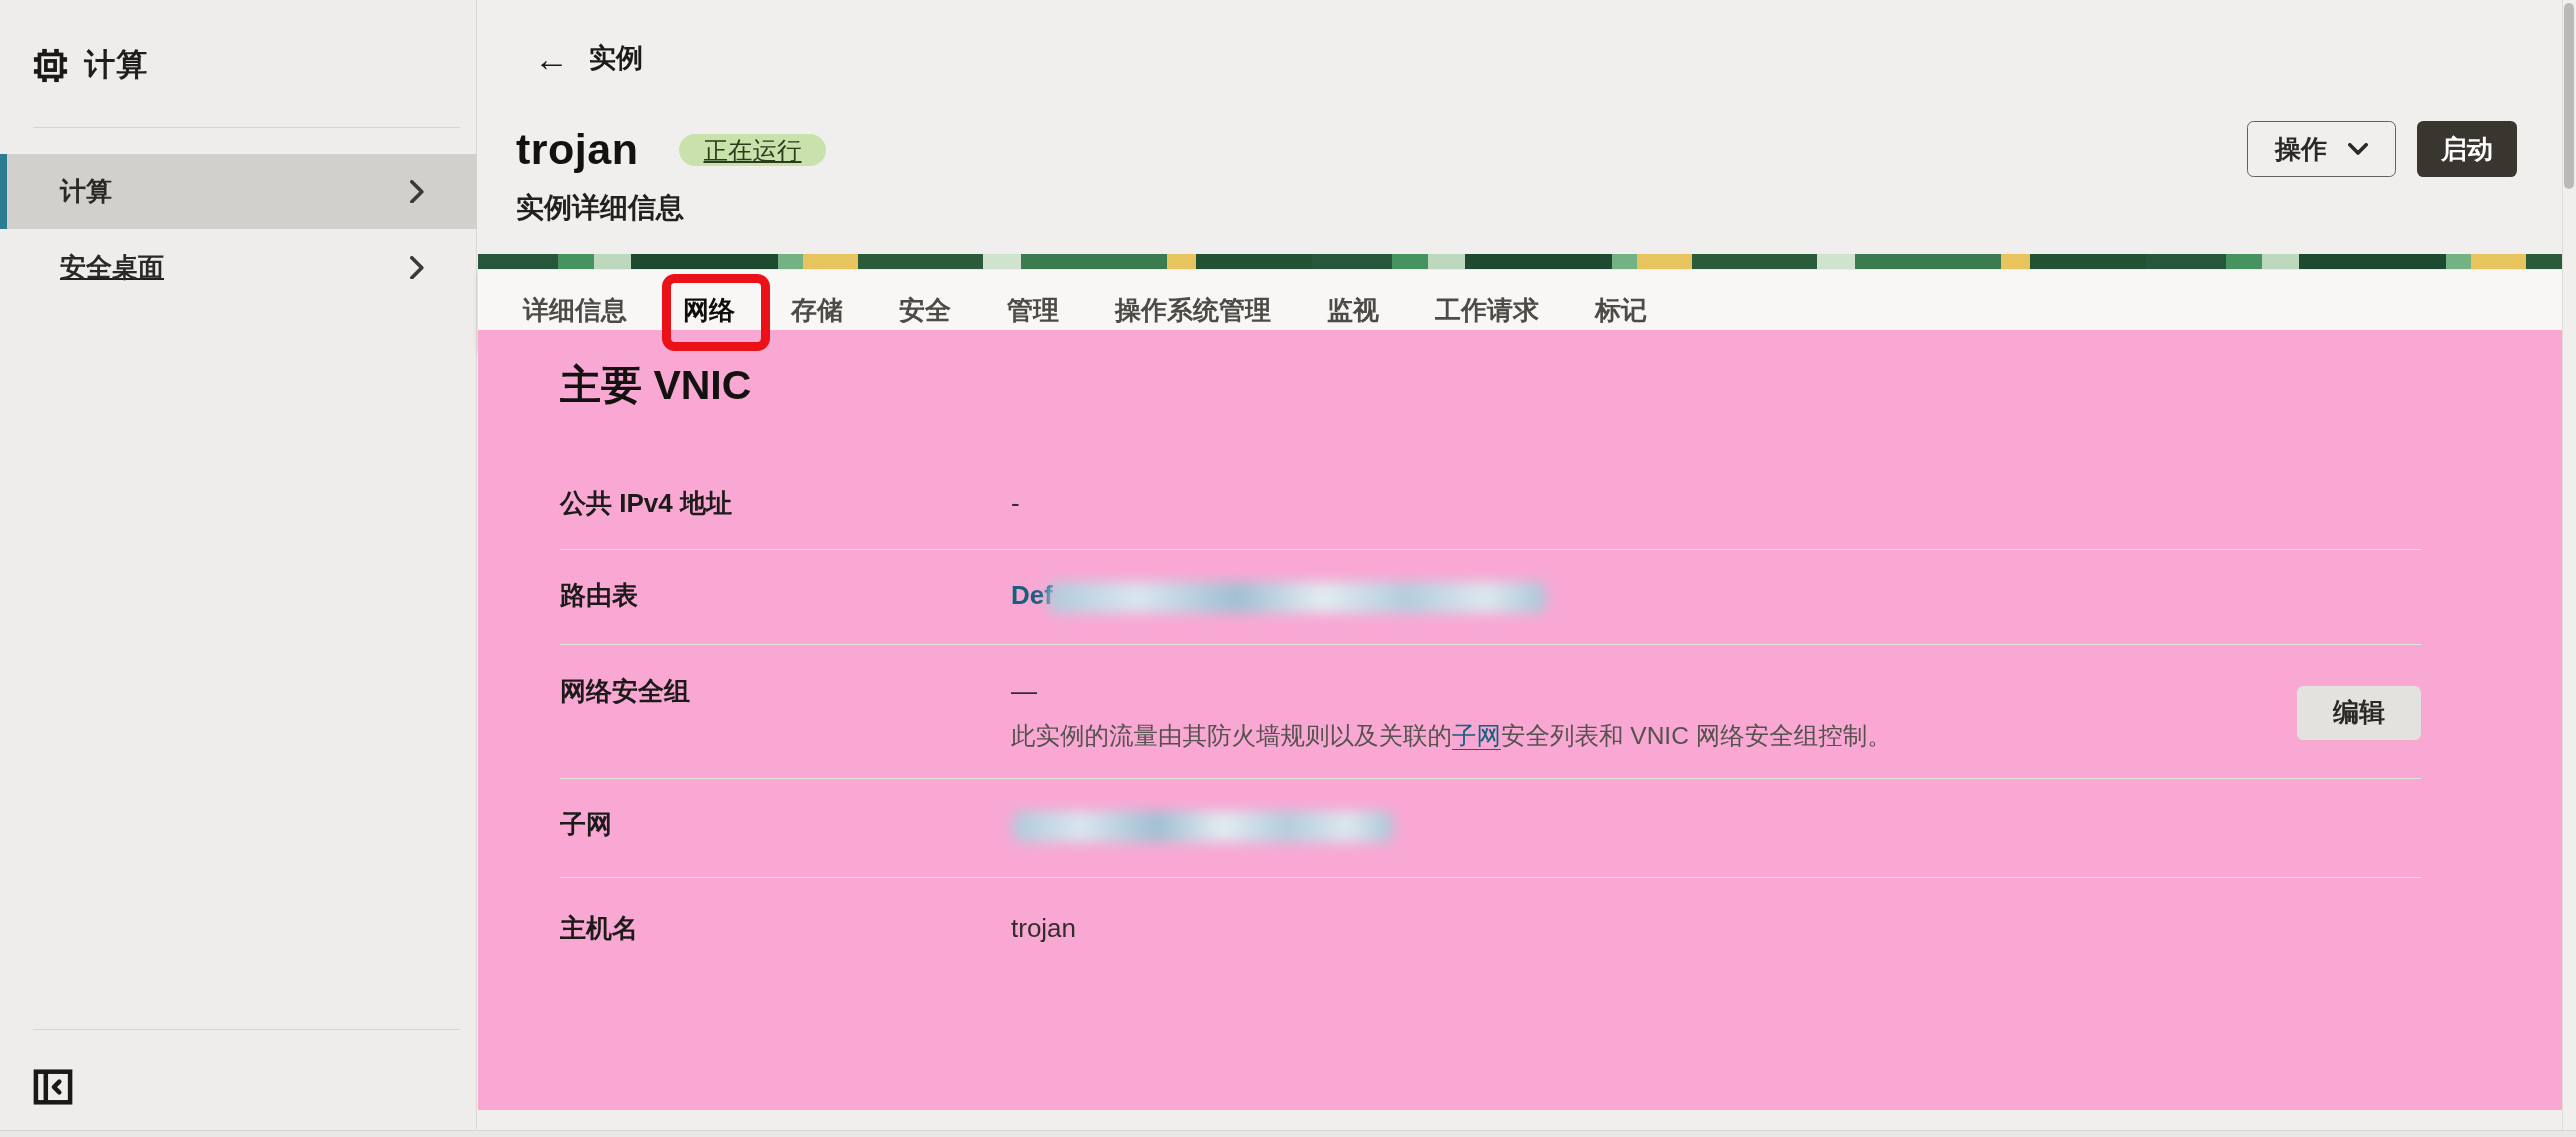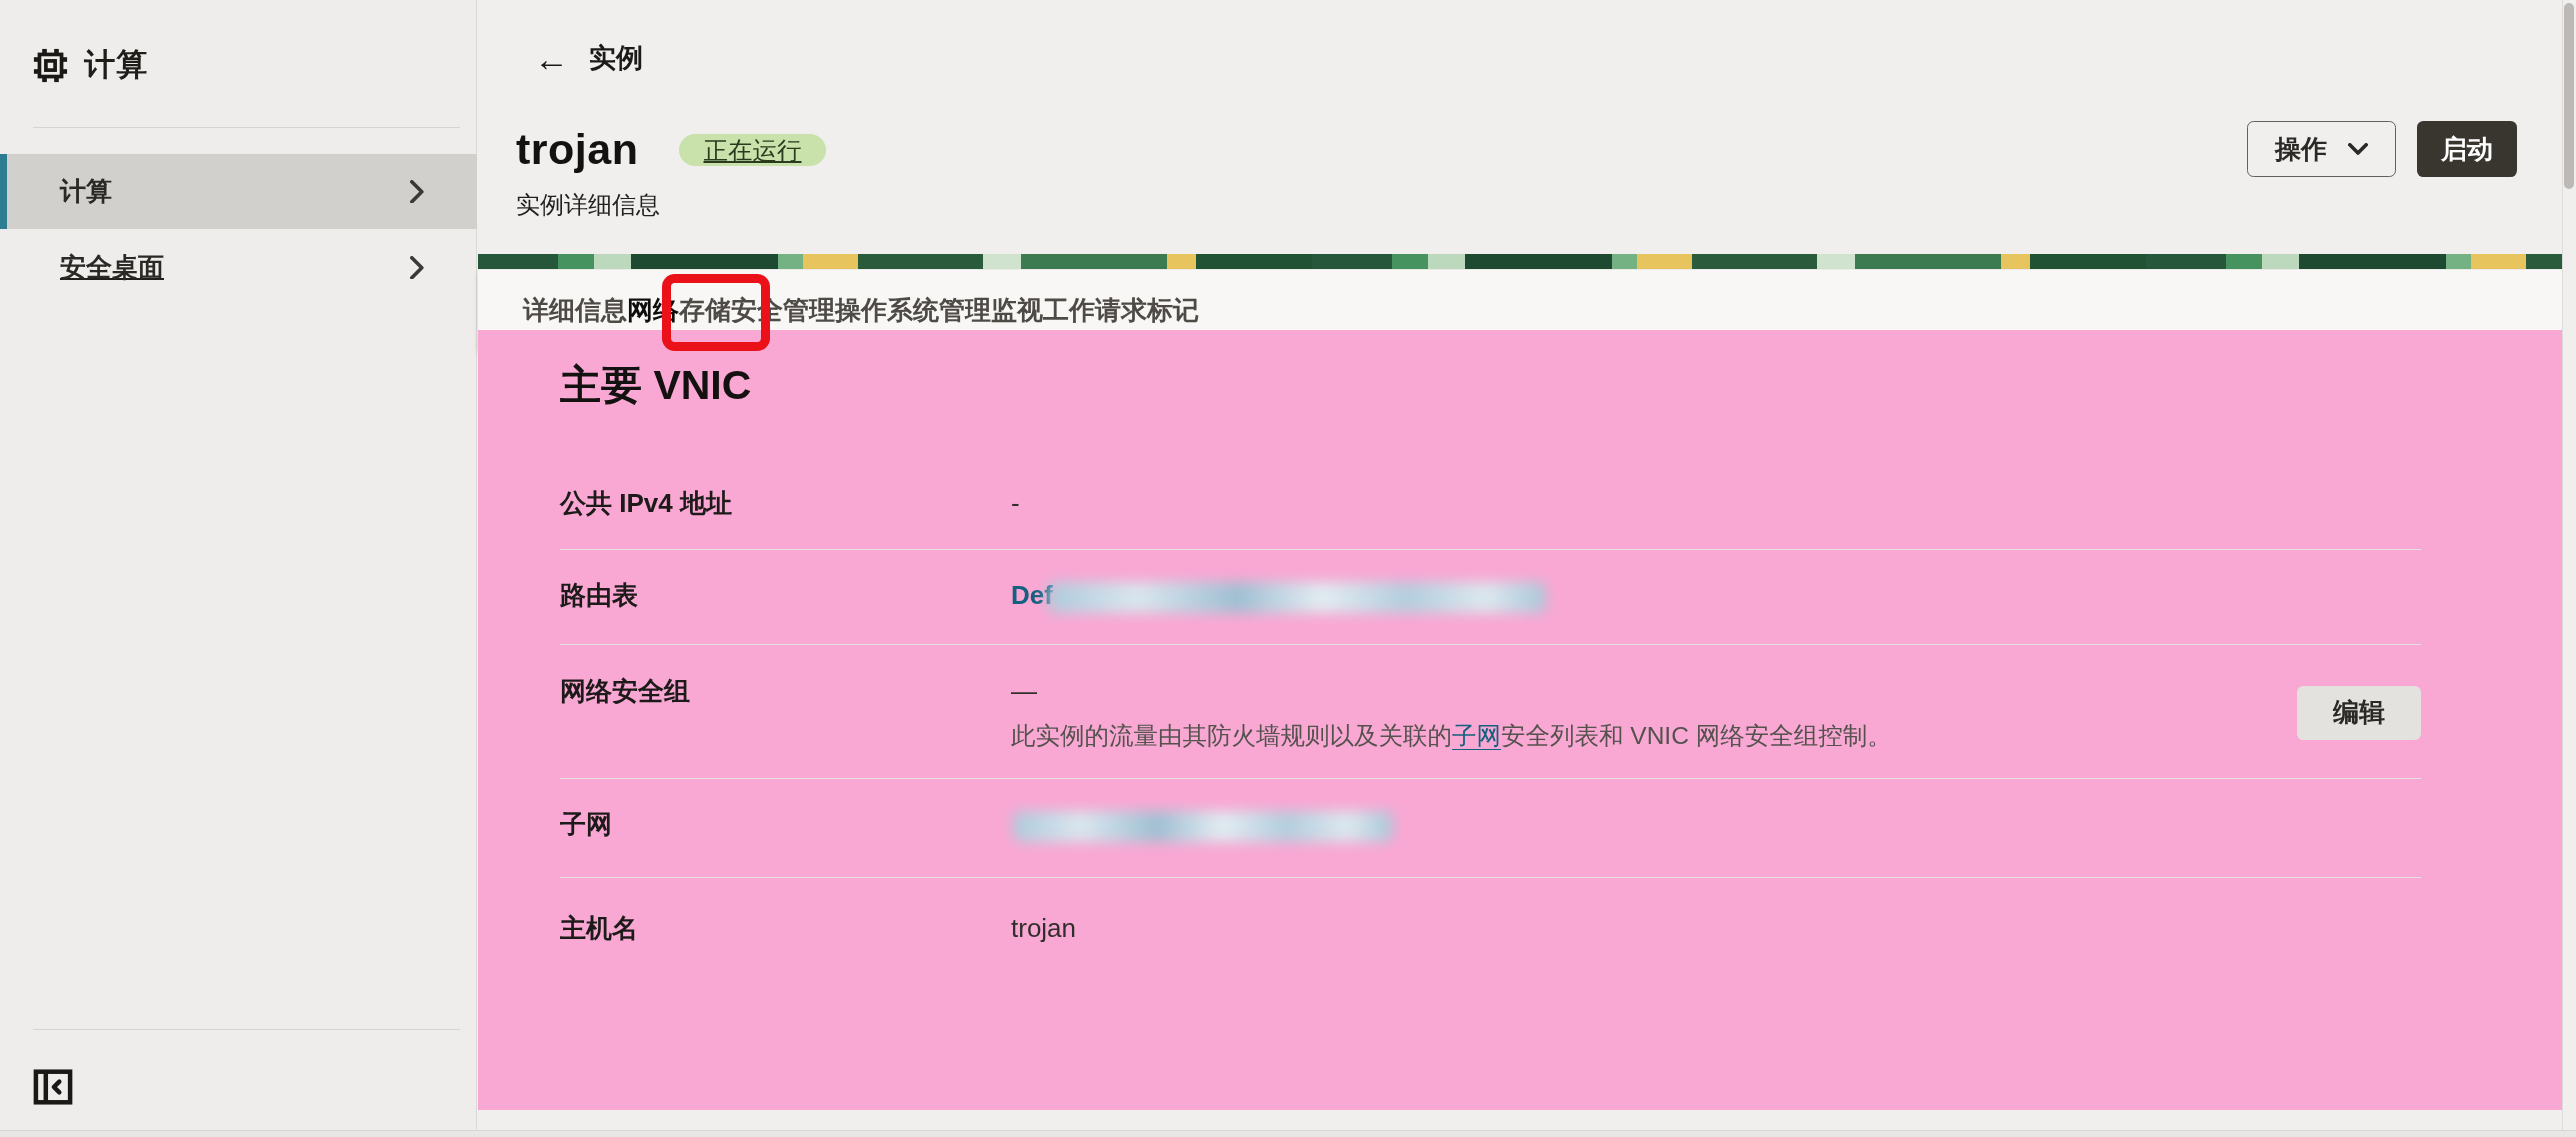--- a/index.html
+++ b/index.html
@@ -31,42 +31,42 @@
     background:#f0efed; }
   .back-row { position:absolute; left:56px; top:40px; display:flex; align-items:center;
     gap:20px; cursor:pointer; }
   .back-arrow { font-size:35px; line-height:35px; color:#1c1a18; }
   .back-label { font-size:27px; font-weight:600; color:#1c1a18; }
   .page-title { position:absolute; left:38px; top:125px; font-size:43px; font-weight:700;
     letter-spacing:0.5px; color:#141210; }
   .status-badge { position:absolute; left:201px; top:134px; height:32px; padding:0 24.5px;
     background:#c9e2ab; border-radius:22px; display:flex; align-items:center;
     font-size:24.5px; color:#2c3a1d;text-decoration:underline; }
-  .page-subtitle { position:absolute; left:38px; top:189px; font-size:24px; font-weight:400;
+  .page-subtitle { position:absolute; left:38px; top:189px; font-size:28px; font-weight:700;
     color:#232120; }
   .hdr-actions { position:absolute; right:45px; top:121px; display:flex; gap:21px; }
   .btn { height:56px; border-radius:6.4px; display:flex; align-items:center; justify-content:center;
     font-size:26px; font-weight:700; cursor:pointer; }
   .btn-outline { width:149px; gap:21px; background:transparent; border:1.8px solid #64615d; color:#2b2926; }
   .btn-dark { width:100px; background:#39352f; color:#ffffff; border:none; }
 
   
   .banner { position:absolute; left:478px; top:254px; width:2084px; height:15.4px;
     background:
       repeating-linear-gradient(90deg,
         #27573a 0 80px, #47935f 80px 116px, #bcd9bd 116px 153px,
         #1e4a31 153px 300px, #74b183 300px 325px, #e7c45e 325px 380px,
         #2a5c3c 380px 505px, #cfe3cf 505px 543px, #3c7a50 543px 689px,
         #e7c45e 689px 718px, #225234 718px 834px);
   }
 
   
   .tabbar { position:absolute; left:478px; top:270px; width:2084px; height:80px;
     background:#f8f7f5; box-shadow:0 2.7px 5.4px rgba(60,56,52,0.16); }
-  .tabs { display:flex; align-items:center; height:100%; padding-left:45px; }
+  .tabs { display:flex; align-items:center; height:100%; padding-left:45px; gap:56px; }
   .tab { position:relative; height:100%; display:flex; align-items:center;
     font-size:26px; font-weight:600; color:#4e4b47; cursor:pointer; white-space:nowrap; }
   .tab.active { color:#100e0c; font-weight:700; }
   .tab.active::after { content:""; position:absolute; left:-3.6px; right:-3.6px; bottom:2.7px;
     height:8.2px; background:#1b1916; border-radius:2.7px;
     clip-path:polygon(7% 0, 93% 0, 100% 100%, 0 100%); }
   .annotation-box { position:absolute; left:662px; top:274px; width:108px; height:77px;
     border:9px solid #ea1118; border-radius:12.7px; pointer-events:none; z-index:5; }
 
   

